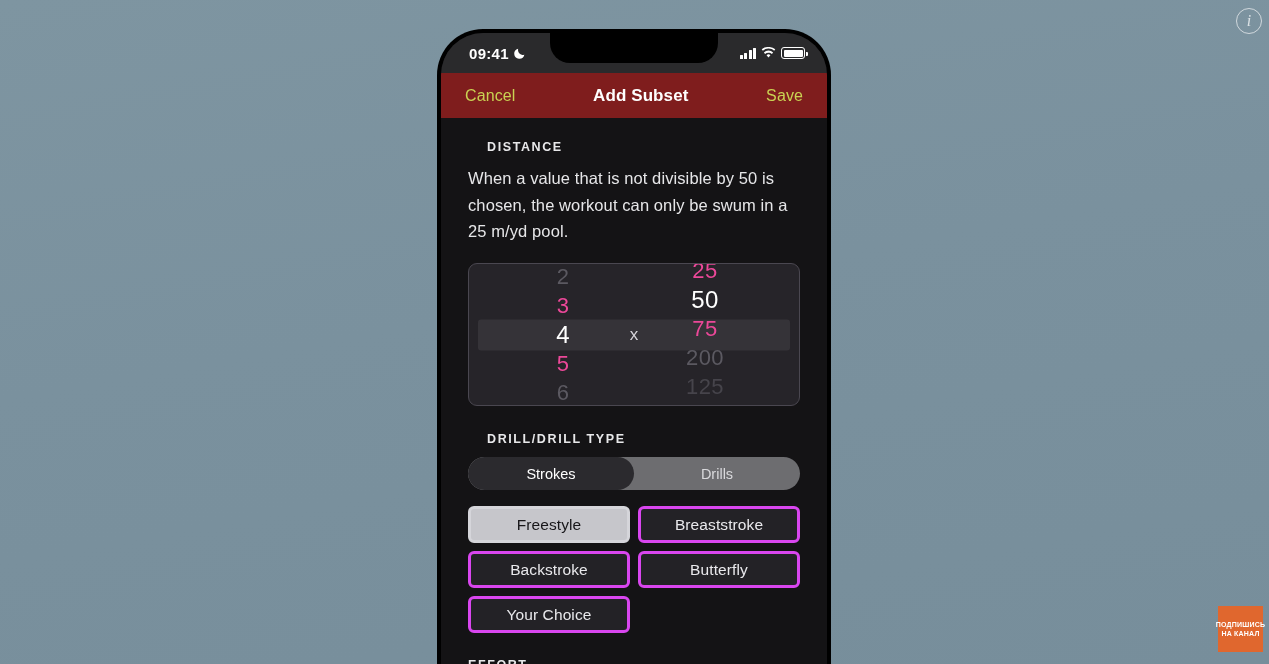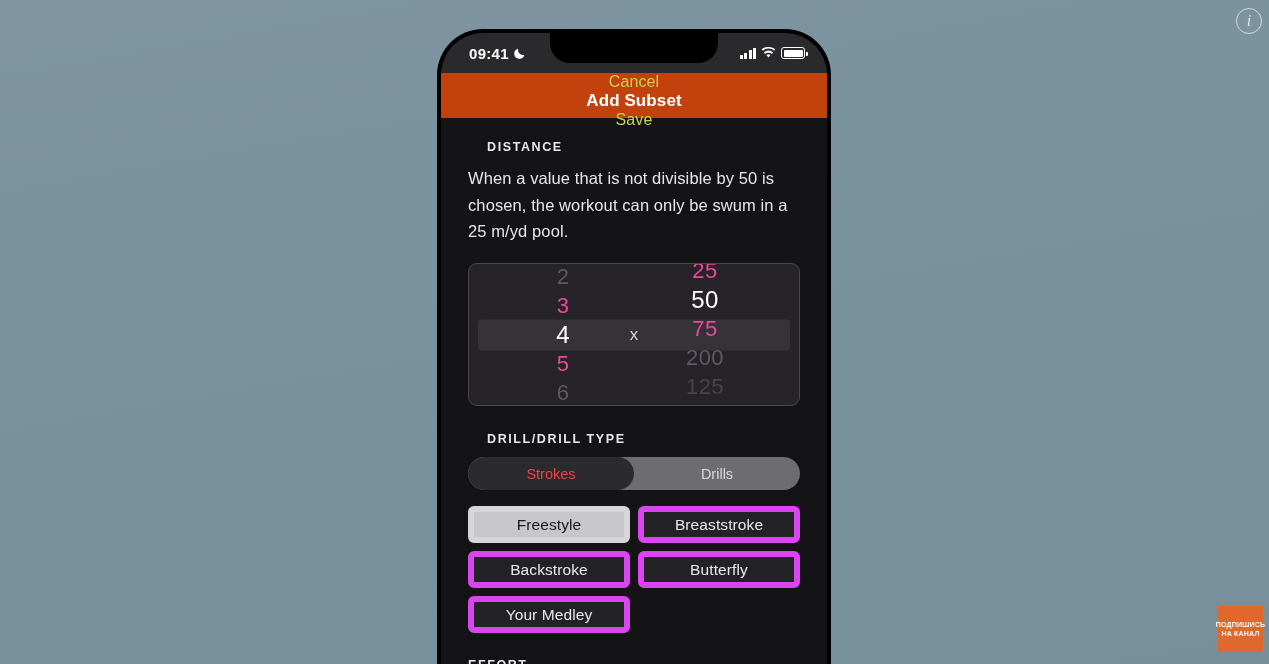--- a/index.html
+++ b/index.html
@@ -138,26 +138,25 @@
   }
   #battery::after {
     content: ""; position: absolute; right: -3.5px; top: 3.5px;
     width: 2px; height: 4px; background: #fff; border-radius: 0 1px 1px 0;
   }
   #battery span { display: block; height: 100%; width: 100%; background: #fff; border-radius: 1px; }
 
   
   #nav-bar {
     height: 45px;
-    background: #c2410c;
+    background: #7f1d1d;
     display: flex;
     align-items: center;
     justify-content: space-between;
     padding: 0 24px;
-    flex-direction: column;
   }
   .nav-action {
     color: #c9d253;
     font-size: 16px;
     letter-spacing: .1px;
   }
   #nav-title {
     color: #fff;
     font-size: 17px;
     font-weight: bold;
@@ -270,32 +269,32 @@
     flex: 1;
     display: flex;
     align-items: center;
     justify-content: center;
     font-size: 14.5px;
     color: #d9d9dc;
     border-radius: 17px;
   }
   .segment.active {
     background: #2b2a2e;
-    color: #ef4444;
+    color: #ffffff;
   }
 
   #stroke-grid {
     display: grid;
     grid-template-columns: 1fr 1fr;
     gap: 8px 8px;
   }
   .stroke-btn {
     height: 37px;
     border-radius: 6px;
-    border: 6px solid #d946ef;
+    border: 3px solid #d946ef;
     background: #232226;
     color: #e9e9ec;
     display: flex;
     align-items: center;
     justify-content: center;
     font-size: 15.5px;
     letter-spacing: .1px;
   }
   .stroke-btn.selected {
     background: #c6c6cb;
@@ -394,21 +393,21 @@
         <div id="segmented">
             <div class="segment active">Strokes</div>
             <div class="segment">Drills</div>
           </div>
 
         <div id="stroke-grid">
             <div class="stroke-btn selected">Freestyle</div>
             <div class="stroke-btn">Breaststroke</div>
             <div class="stroke-btn">Backstroke</div>
             <div class="stroke-btn">Butterfly</div>
-            <div class="stroke-btn">Your Medley</div>
+            <div class="stroke-btn">Your Choice</div>
           </div>
 
         <div id="effort-header">EFFORT</div>
       </div>
 
     </div>
   </div>
 </div>
 
 </body></html>

